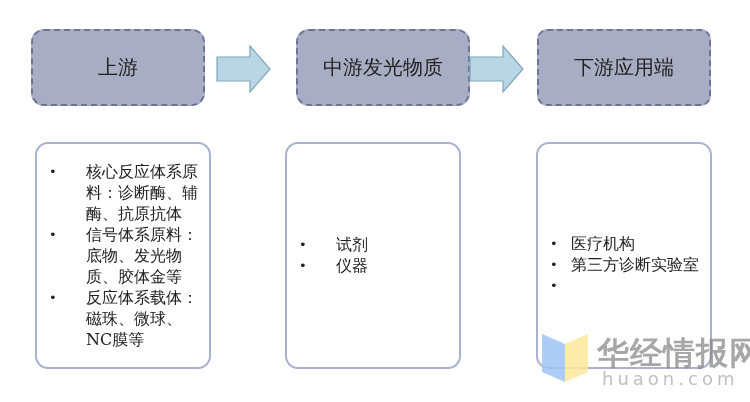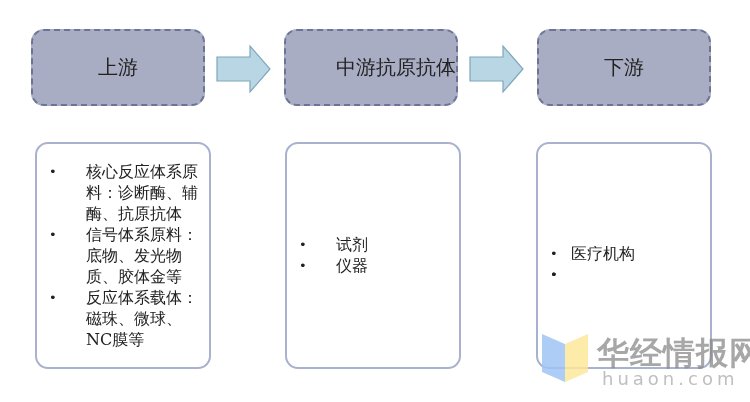--- a/index.html
+++ b/index.html
@@ -29,26 +29,27 @@
        font-size:32px;color:#8a8a8a;opacity:0.75;letter-spacing:1px;white-space:nowrap;}
   .wm-en{position:absolute;left:60px;top:36px;font-family:"DejaVu Sans",sans-serif;
        font-size:18px;color:#aaa;opacity:0.75;letter-spacing:4px;white-space:nowrap;}
 </style>
 </head>
 <body>
 
 <div class="top-box" style="left:31px;">
   <span>上游</span>
 </div>
-<div class="top-box" style="left:284px;justify-content:flex-end;">
+<div class="top-box" style="left:296px;">
   <span>中游</span>
-  <span>抗原抗体</span>
+  <span>发光物质</span>
 </div>
-<div class="top-box" style="left:537px;">
+<div class="top-box" style="left:537px;border-radius:10px;">
   <span>下游</span>
+  <span>应用端</span>
 </div>
 
 <svg class="arrow" style="left:216px;" viewBox="0 0 56 50">
   <polygon points="1,13 34,13 34,2 54,25 34,48 34,37 1,37" fill="#b9d6e4" stroke="#7fa6bb" stroke-width="1.2"></polygon>
 </svg>
 <svg class="arrow" style="left:469px;" viewBox="0 0 56 50">
   <polygon points="1,13 34,13 34,2 54,25 34,48 34,37 1,37" fill="#b9d6e4" stroke="#7fa6bb" stroke-width="1.2"></polygon>
 </svg>
 
 <div class="bottom-box b1" style="left:35px;">
@@ -62,21 +63,21 @@
 <div class="bottom-box b2" style="left:285px;">
   <ul style="margin-top:-2px;">
     <li><span class="bullet">•</span><span>试剂</span></li>
     <li><span class="bullet">•</span><span>仪器</span></li>
   </ul>
 </div>
 
 <div class="bottom-box b3" style="left:536px;">
   <ul style="margin-top:-4px;">
     <li><span class="bullet">•</span><span>医疗机构</span></li>
-    <li><span class="bullet">•</span></li>
+    <li><span class="bullet">•</span><span>第三方诊断实验室</span></li>
     <li><span class="bullet">•</span></li>
   </ul>
 </div>
 
 <div class="wm">
   <svg class="wm-logo" viewBox="0 0 46 50">
     <polygon points="0,2 23,12 23,50 0,40" fill="#9fc3f5" opacity="0.85"></polygon>
     <polygon points="23,12 46,2 46,40 23,50" fill="#fbe79a" opacity="0.85"></polygon>
   </svg>
   <div class="wm-cn">华经情报网</div>

